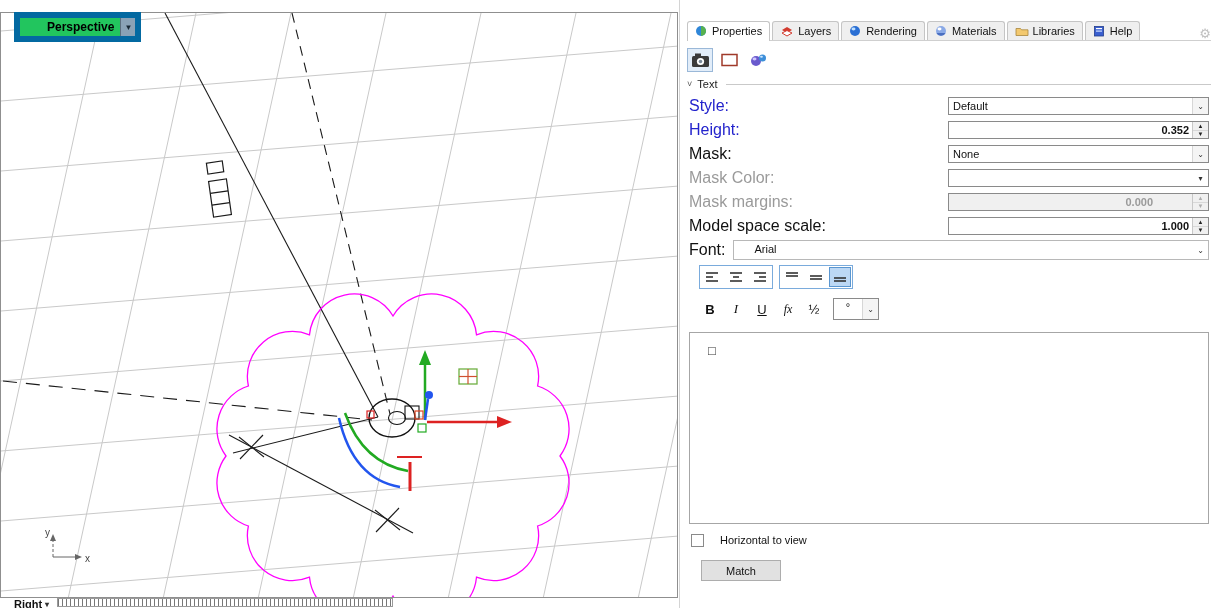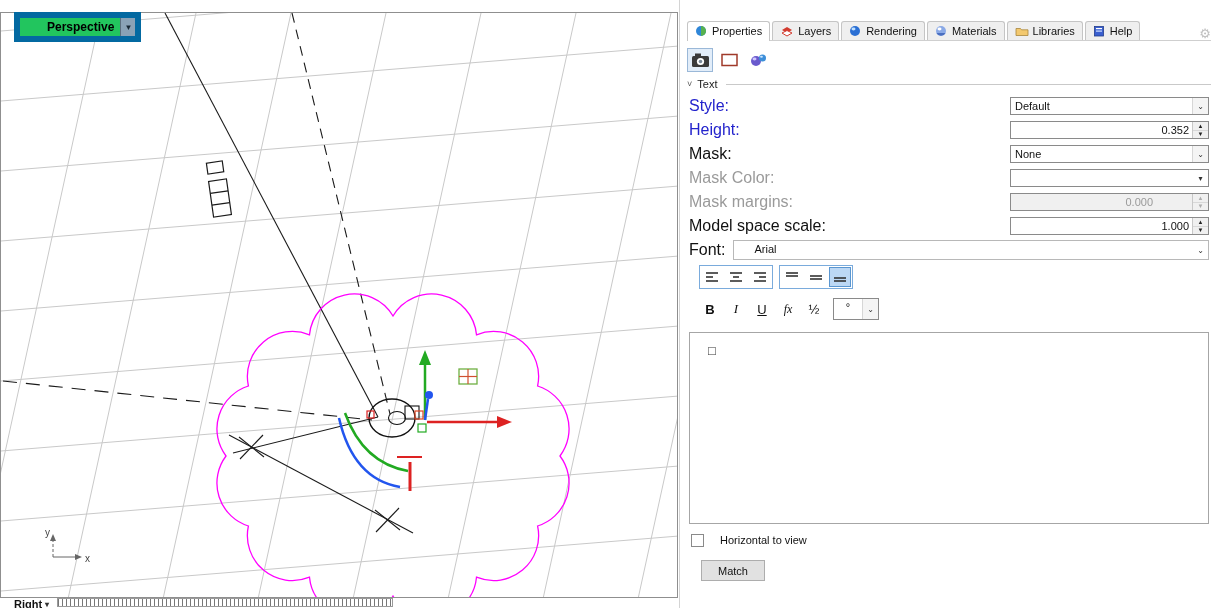--- a/index.html
+++ b/index.html
@@ -42,27 +42,27 @@
 
   .section{display:flex;align-items:center;gap:5px;margin:6px 0 4px 0;font-size:11px;color:#222;}
   .section .sec-caret{font-size:9px;color:#555;}
   .section::after{content:"";flex:1;height:1px;background:#c9c9c9;margin-left:4px;}
 
   .row{display:flex;align-items:center;height:24px;padding:0 2px;}
   .lbl{font-size:16px;color:#111;}
   .lbl.blue{color:#2323cc;}
   .lbl.gray{color:#9a9a9a;}
 
-  .ctrl{margin-left:auto;width:199px;box-sizing:border-box;}
+  .ctrl{margin-left:auto;width:261px;box-sizing:border-box;}
   .sel{display:flex;align-items:stretch;height:18px;border:1px solid #8a8a8a;background:#fff;}
   .sel .val{flex:1;padding:2px 4px 0 4px;font-size:11px;overflow:hidden;white-space:nowrap;}
   .sel .arrow{width:15px;display:flex;align-items:center;justify-content:center;
               font-size:8px;color:#333;background:#f4f4f4;border-left:1px solid #d6d6d6;}
   .spin{display:flex;align-items:stretch;height:18px;border:1px solid #8a8a8a;background:#fff;}
-  .spin .val{flex:1;padding:2px 3px 0 4px;text-align:right;font-size:11px;}
+  .spin .val{flex:1;padding:2px 3px 0 4px;text-align:right;font-size:11px;font-weight:bold;}
   .spin .btns{width:15px;display:flex;flex-direction:column;border-left:1px solid #c8c8c8;}
   .spin .btns span{flex:1;display:flex;align-items:center;justify-content:center;
                    font-size:6px;color:#222;background:#f0f0f0;border-bottom:1px solid #d8d8d8;}
   .spin .btns span:last-child{border-bottom:none;}
   .spin.dis{background:#f0f0f0;gap:36px;}
   .spin.dis .val{color:#9a9a9a;}
   .spin.dis .btns span{color:#adadad;}
 
   .font-row .fsel{margin-left:8px;flex:1;border:1px solid #b8b8b8;padding-left:16px;}
   .font-row .fsel .arrow{background:#fff;border-left:none;}
@@ -81,21 +81,21 @@
   .fmt.u{text-decoration:underline;}
   .fmt.fx{font-style:italic;font-family:"Liberation Serif",serif;font-size:12px;}
   .deg-sel{width:44px;height:20px;margin-left:4px;}
 
   .textarea{margin:6px 2px 0 2px;height:192px;border:1px solid #a6a6a6;background:#fff;
             padding:10px 0 0 18px;box-sizing:border-box;font-size:13px;color:#333;}
 
   .cb-row{display:flex;align-items:flex-start;gap:16px;margin:10px 2px 0 4px;height:18px;}
   .cb{width:13px;height:13px;border:1px solid #8a8a8a;background:#fff;box-sizing:border-box;}
 
-  .match{margin:8px 0 0 14px;width:64px;height:21px;background:#e1e1e1;border:1px solid #adadad;
+  .match{margin:8px 0 0 14px;width:80px;height:21px;background:#e1e1e1;border:1px solid #adadad;
          font-size:11px;font-family:"Liberation Sans",sans-serif;color:#111;}
 </style>
 </head>
 <body>
 
 <div class="app">
 
   <div class="viewport">
     <div class="vp-title">
       <span class="t">Perspective</span>

